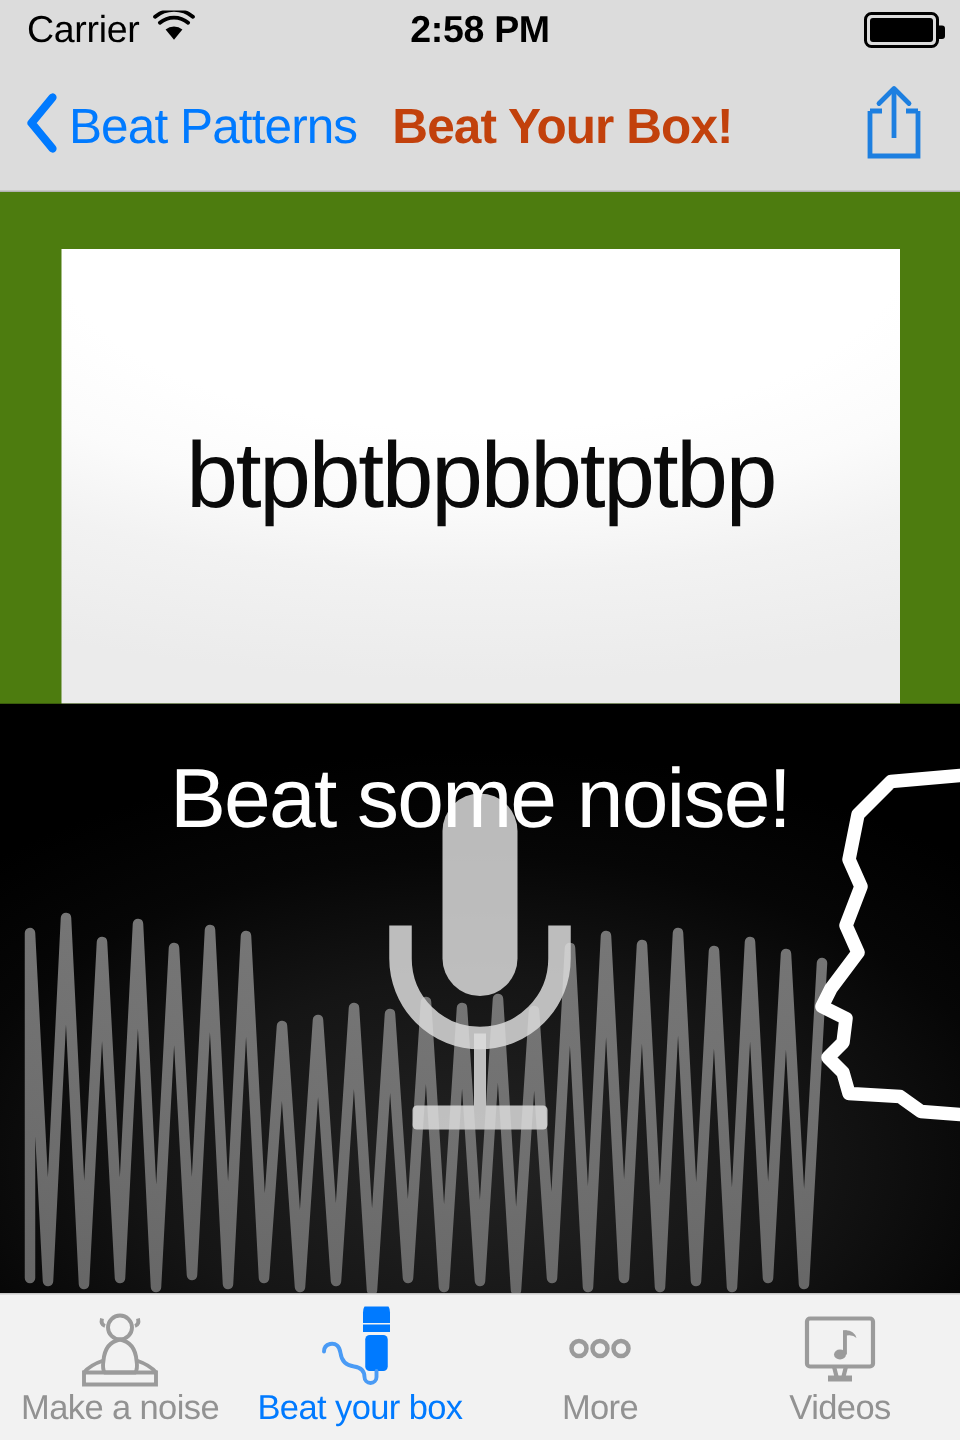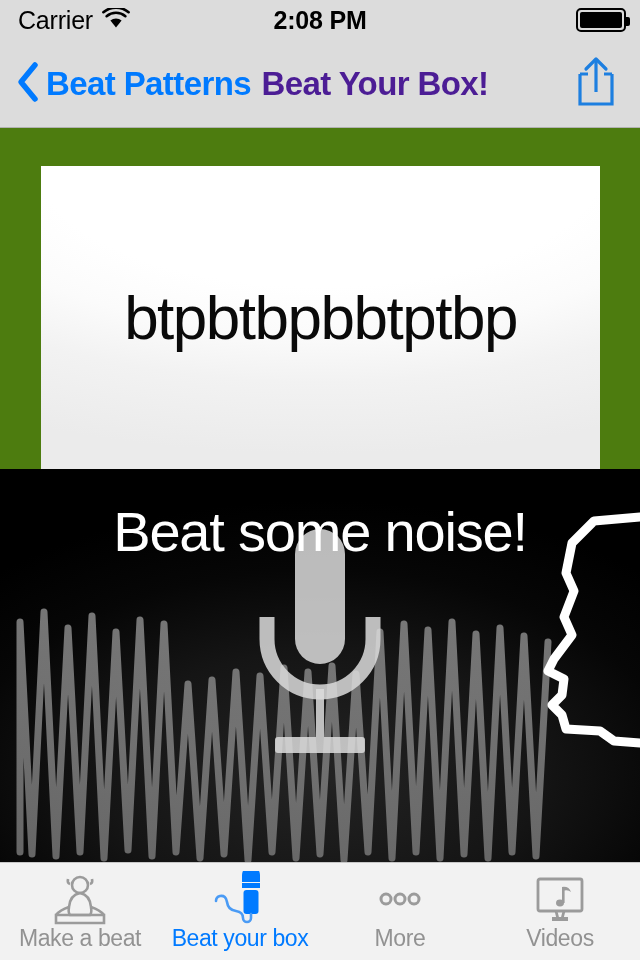--- a/index.html
+++ b/index.html
@@ -64,26 +64,25 @@
   }
   .nav-back {
     position:absolute; left:16px; top:0; height:88px;
     display:flex; align-items:center; gap:6px;
     cursor:pointer;
   }
   .chevron-left { display:block; }
   .nav-back-label {
     font-size:33px; color:#007aff; letter-spacing:-0.6px;
     white-space:nowrap;
-    font-weight:bold;
   }
   .nav-title {
     position:absolute; left:0; right:0; top:0; height:88px;
     display:flex; align-items:center; justify-content:center;
-    font-size:33px; font-weight:bold; color:#4c1d95;
+    font-size:33px; font-weight:bold; color:#c2410c;
     letter-spacing:-0.6px; pointer-events:none;
     padding-left:88px;
     margin-left:22px;
   }
   .nav-share {
     position:absolute; right:22px; top:0; height:88px;
     display:flex; align-items:center; cursor:pointer;
   }
 
   
@@ -176,21 +175,21 @@
     <div class="sb-left">
       <span class="sb-carrier">Carrier</span>
       <span class="sb-wifi">
         <svg width="28" height="21" viewBox="0 0 28 21">
           <path d="M14 19.5 L8.4 12.6 a8.8 8.8 0 0 1 11.2 0 Z" fill="#000"></path>
           <path d="M4.6 8.2 a14.6 14.6 0 0 1 18.8 0" stroke="#000" stroke-width="2.6" fill="none" stroke-linecap="round"></path>
           <path d="M1.4 4.2 a19.6 19.6 0 0 1 25.2 0" stroke="#000" stroke-width="2.6" fill="none" stroke-linecap="round"></path>
         </svg>
       </span>
     </div>
-    <div class="sb-time">2:08 PM</div>
+    <div class="sb-time">2:58 PM</div>
     <div class="sb-right">
       <span class="battery">
         <span class="battery-fill"></span>
       </span>
     </div>
   </div>
 
   <div class="navbar">
     <div class="nav-back">
       <span class="chevron-left">
@@ -265,21 +264,21 @@
         <svg width="72" height="56" viewBox="0 0 72 56">
           <g stroke="#9b9b9b" stroke-width="2.6" fill="none">
             <path d="M28 14 a8 8 0 0 1 16 0 a8 8 0 0 1 -16 0 Z"></path>
             <path d="M26 13 q-3 -1 -2 -5 M46 13 q3 -1 2 -5"></path>
             <path d="M36 22 q-10 2 -11 14 q-1 6 1 8 h20 q2 -2 1 -8 q-1 -12 -11 -14 Z"></path>
             <path d="M25 36 q-9 3 -13 8 M47 36 q9 3 13 8"></path>
             <path d="M12 44 h48 v8 h-48 Z"></path>
           </g>
         </svg>
       </span>
-      <span class="tab-label">Make a beat</span>
+      <span class="tab-label">Make a noise</span>
     </div>
 
     <div class="tab active">
       <span class="tab-icon">
         <svg width="72" height="56" viewBox="0 0 72 56">
           <g fill="#007aff">
             <path d="M38 4 a9 9 0 0 1 18 0 v7 h-18 Z"></path>
             <rect x="38" y="12" width="18" height="5"></rect>
             <rect x="39.5" y="19" width="15" height="24" rx="3"></rect>
           </g>

